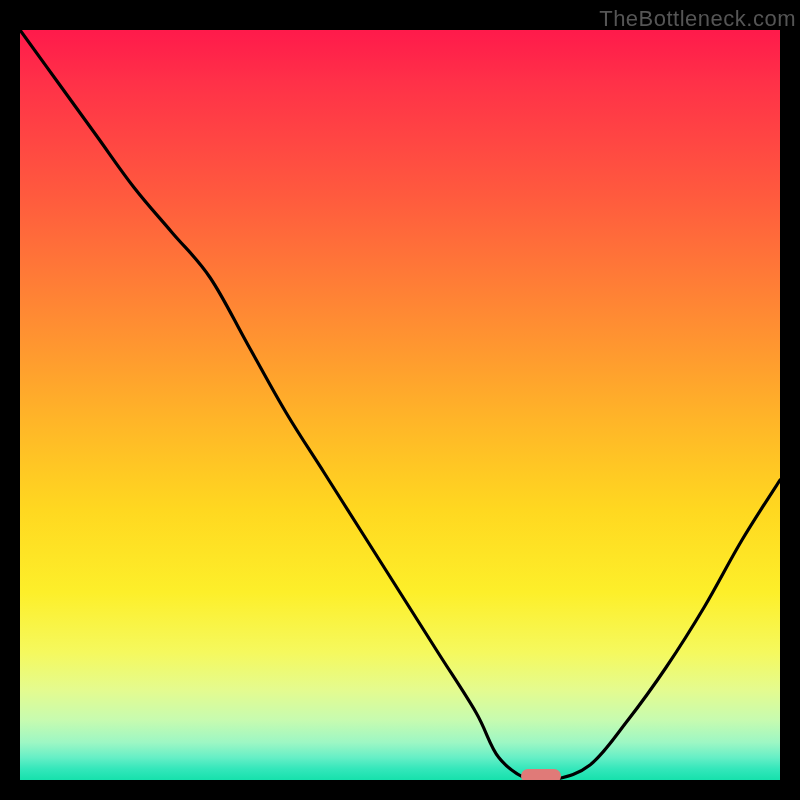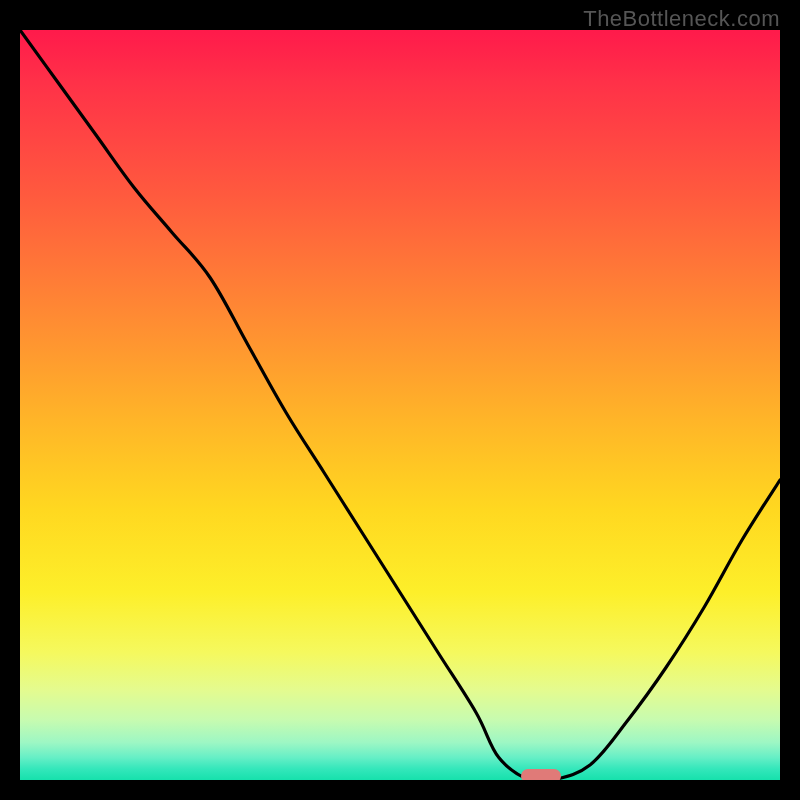--- a/index.html
+++ b/index.html
@@ -13,21 +13,21 @@
   }
   .frame {
     position: relative;
     width: 800px;
     height: 800px;
     background: #000;
   }
   .watermark {
     position: absolute;
     top: 6px;
-    right: 20px;
+    right: 4px;
     color: #555;
     font-size: 22px;
     font-weight: 500;
     letter-spacing: 0.5px;
     z-index: 5;
   }
   .plot {
     position: absolute;
     left: 20px;
     top: 30px;

